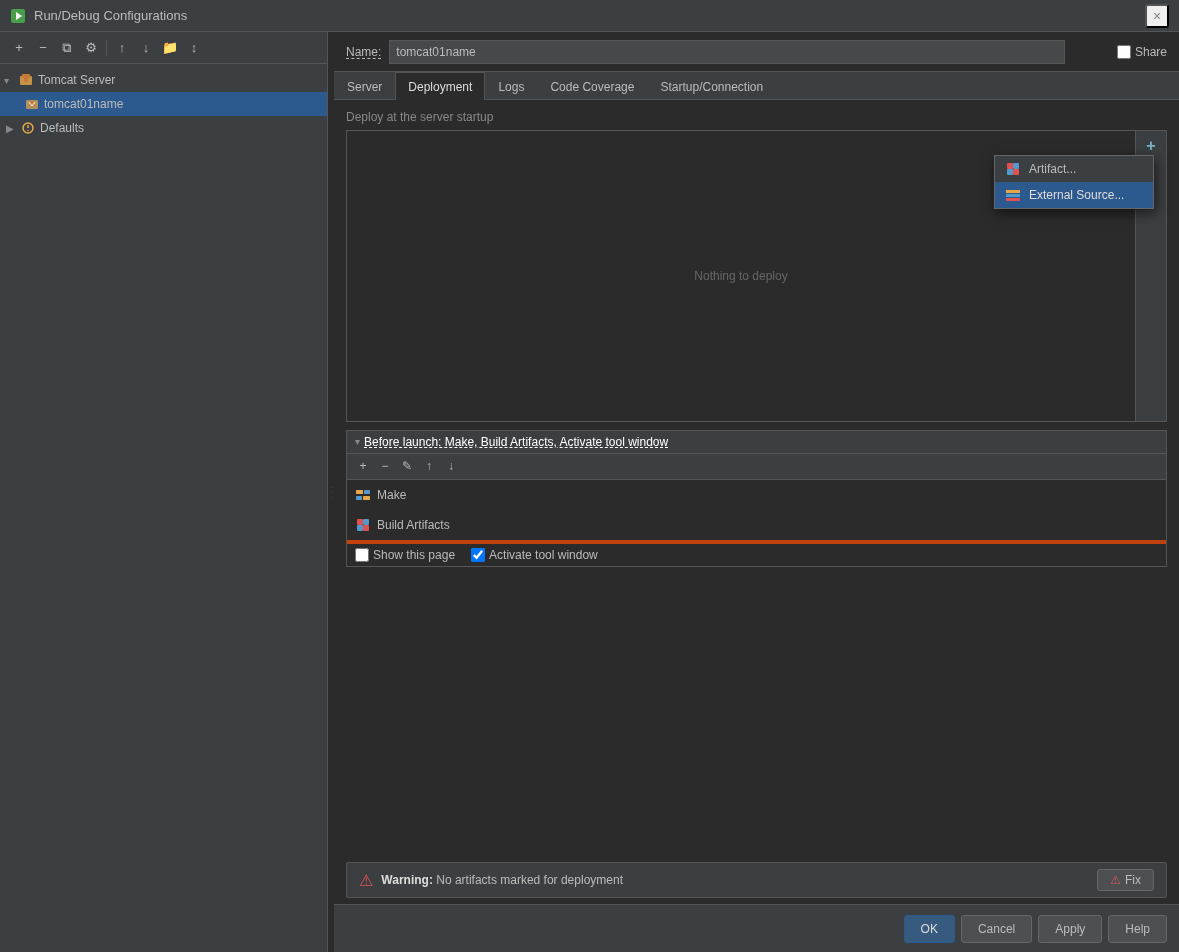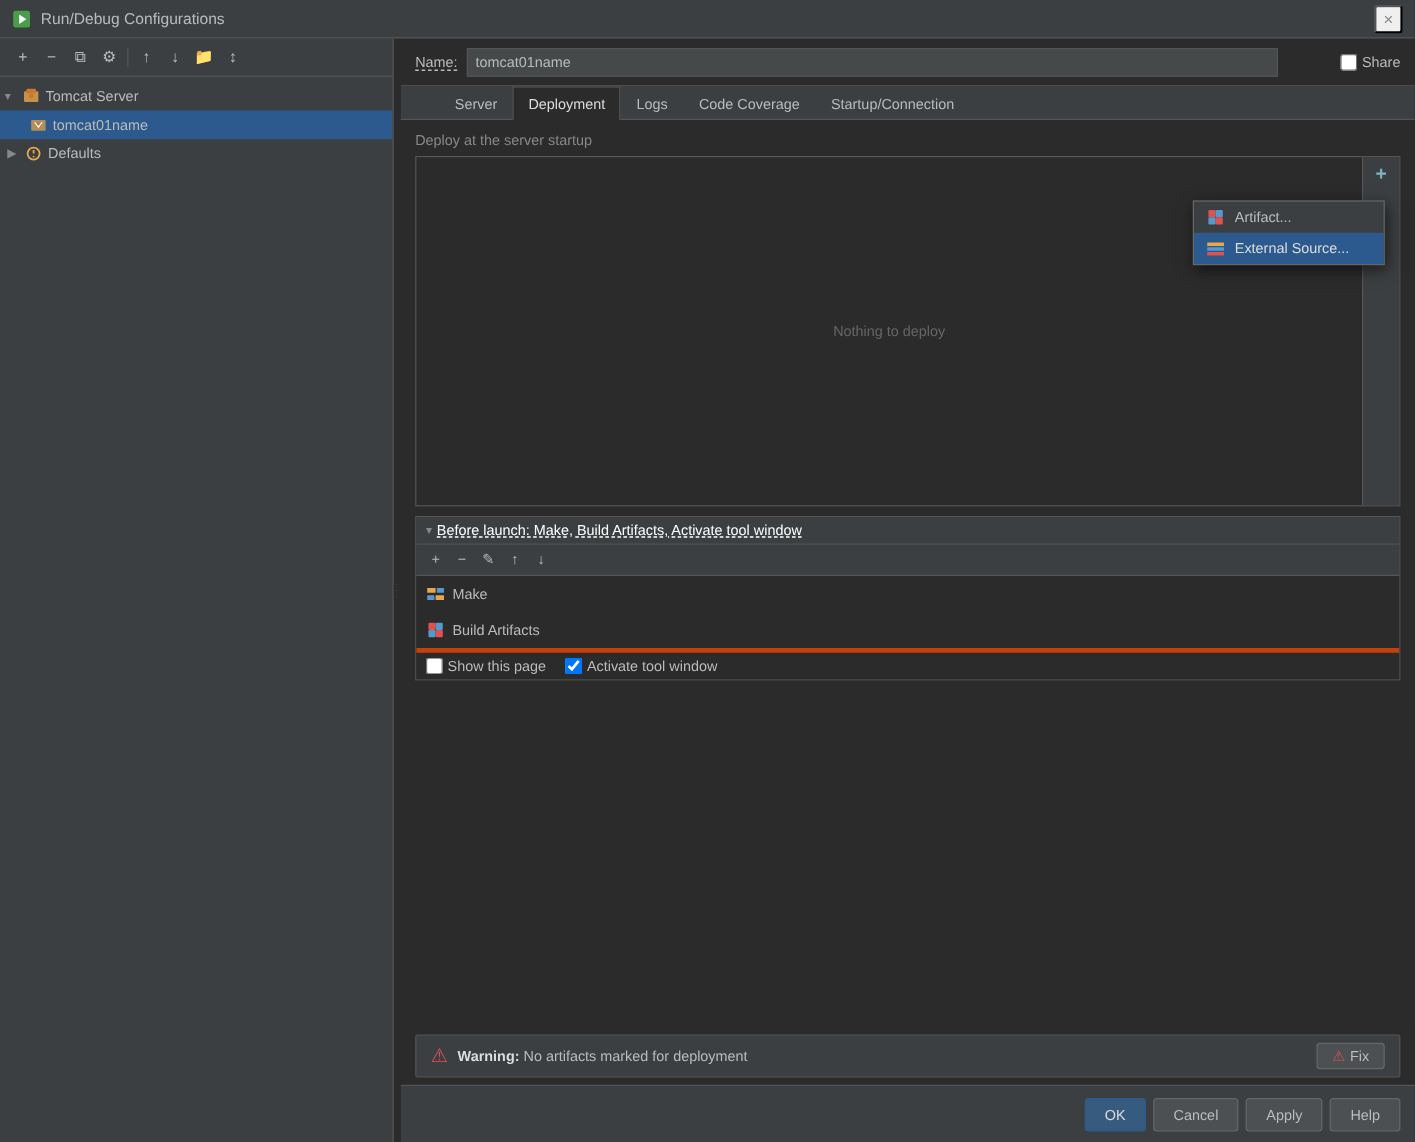--- a/index.html
+++ b/index.html
@@ -180,21 +180,20 @@
       cursor: pointer;
     }
     .share-label { color: #bbbbbb; font-size: 12px; cursor: pointer; }
 
     
     .tabs-bar {
       display: flex;
       border-bottom: 1px solid #555;
       background: #3c3f41;
       height: 28px;
-      padding-left: 32px;
     }
     .tab {
       padding: 4px 12px;
       cursor: pointer;
       color: #bbbbbb;
       font-size: 12px;
       border: 1px solid transparent;
       border-bottom: none;
       height: 28px;
       display: flex;
@@ -403,21 +402,21 @@
     }
 
     
     .dropdown-menu {
       position: absolute;
       background: #3c3f41;
       border: 1px solid #666;
       box-shadow: 2px 4px 12px rgba(0,0,0,0.6);
       z-index: 100;
       right: 12px;
-      top: 36px;
+      top: 24px;
       width: 160px;
     }
     .dropdown-item {
       display: flex;
       align-items: center;
       padding: 5px 10px;
       cursor: pointer;
       font-size: 12px;
       color: #bbbbbb;
       gap: 8px;

